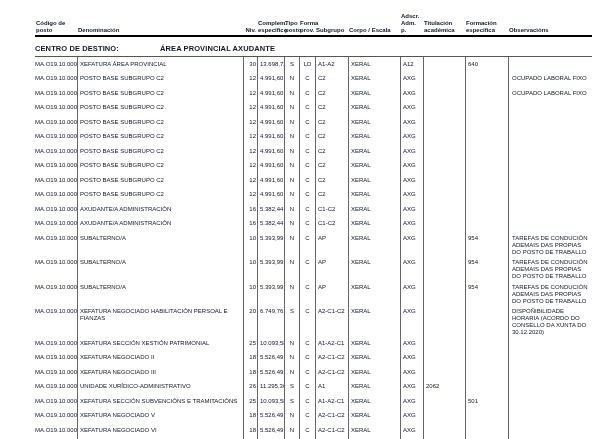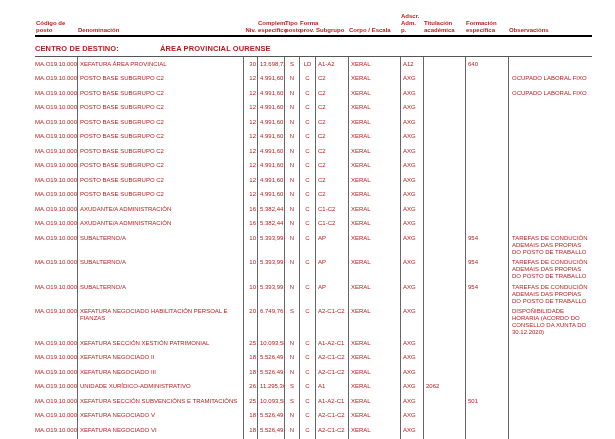--- a/index.html
+++ b/index.html
@@ -1,21 +1,21 @@
 <!DOCTYPE html>
 <html><head>
 <meta charset="utf-8">
 <style>
   html,body{margin:0;padding:0;}
   .page{
     position:relative;
     width:597px;height:439px;
     background:#ffffff;
     font-family:"Liberation Sans", sans-serif;
-    color:#b91c1c;
+    color:#0f172a;
     overflow:hidden;
   }
   .doc{
     position:absolute;left:35px;top:13px;width:557px;
   }
   
   .grid{
     display:grid;
     grid-template-columns:42px 166px 14px 27px 15px 16px 33px 52px 23px 42px 43px 84px;
   }
@@ -85,21 +85,21 @@
 Adm. p.</div>
       <div class="hcell">Titulación
 académica</div>
       <div class="hcell">Formación
 específica</div>
       <div class="hcell">Observacións</div>
     </div>
 
     <div class="centro">
       <span class="clabel">CENTRO DE DESTINO:</span>
-      <span class="cvalue">ÁREA PROVINCIAL OURENSE</span>
+      <span class="cvalue">ÁREA PROVINCIAL AXUDANTE</span>
     </div>
 
     <div>
   <div class="grid row">
     <div class="cell c-codigo">MA.O19.10.000.32001.001</div>
     <div class="cell c-denom">XEFATURA ÁREA PROVINCIAL</div>
     <div class="cell c-niv">30</div>
     <div class="cell c-complem">13.698,72</div>
     <div class="cell c-tipo">S</div>
     <div class="cell c-forma">LD</div>

